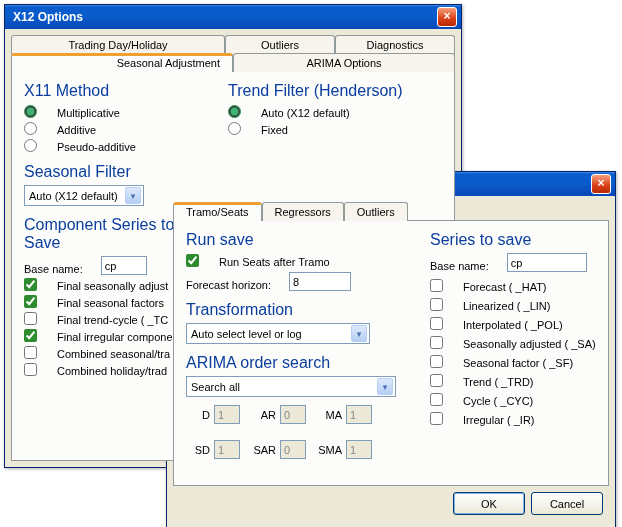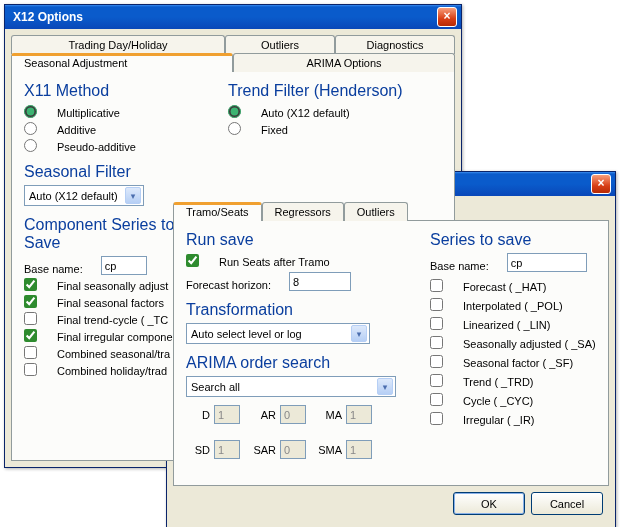--- a/index.html
+++ b/index.html
@@ -156,21 +156,21 @@
     <span class="spacer"></span>
     <div class="closebtn">×</div>
   </div>
   <div class="client">
     <div class="tabstrip">
       <div class="tab" style="flex:1;text-align:center">Trading Day/Holiday</div>
       <div class="tab" style="flex:0 0 110px;text-align:center">Outliers</div>
       <div class="tab" style="flex:0 0 120px;text-align:center">Diagnostics</div>
     </div>
     <div class="tabstrip row2">
-      <div class="tab active" style="flex:1;text-align:left">Seasonal Adjustment</div>
+      <div class="tab active" style="flex:1;text-align:right">Seasonal Adjustment</div>
       <div class="tab" style="flex:1;text-align:center">ARIMA Options</div>
     </div>
     <div class="tabpanel" style="height:390px;">
       <div class="two-col">
         <div class="col" style="flex:0 0 180px">
           <div class="group">
             <div class="group-header">X11 Method</div>
             <div class="row">
                 <input type="radio" name="x11" checked="" style="">
                 <label>Multiplicative</label>
@@ -317,25 +317,25 @@
               <span class="lbl">Base name:</span>
               <input class="textin" style="width: 80px;" value="cp">
             </div>
             <div id="ts-series-list">
                 <div class="row" style="margin: 4px 0px;">
                   <input type="checkbox" style="">
                   <label>Forecast ( _HAT)</label>
                 </div>
                 <div class="row" style="margin: 4px 0px;">
                   <input type="checkbox" style="">
+                  <label>Linearized ( _LIN)</label>
+                </div>
+                <div class="row" style="margin: 4px 0px;">
+                  <input type="checkbox" style="">
                   <label>Interpolated ( _POL)</label>
-                </div>
-                <div class="row" style="margin: 4px 0px;">
-                  <input type="checkbox" style="">
-                  <label>Linearized ( _LIN)</label>
                 </div>
                 <div class="row" style="margin: 4px 0px;">
                   <input type="checkbox" style="">
                   <label>Seasonally adjusted ( _SA)</label>
                 </div>
                 <div class="row" style="margin: 4px 0px;">
                   <input type="checkbox" style="">
                   <label>Seasonal factor ( _SF)</label>
                 </div>
                 <div class="row" style="margin: 4px 0px;">

